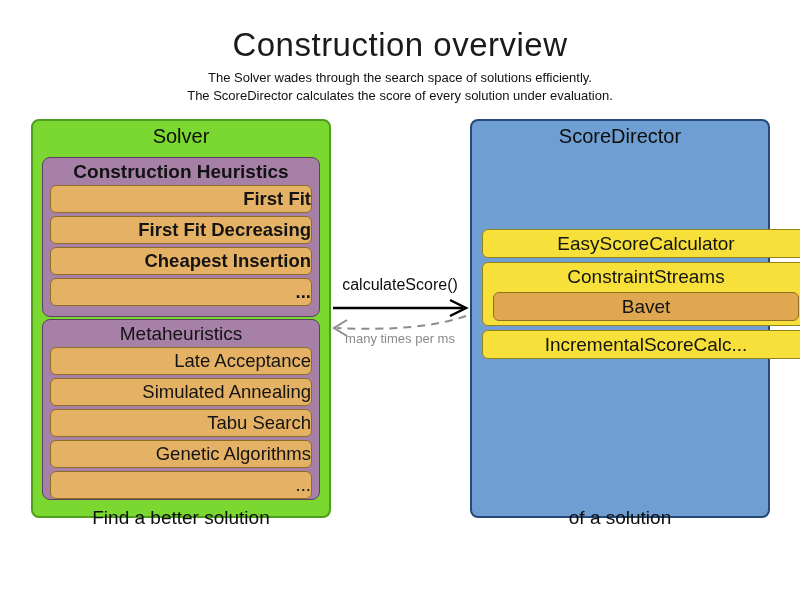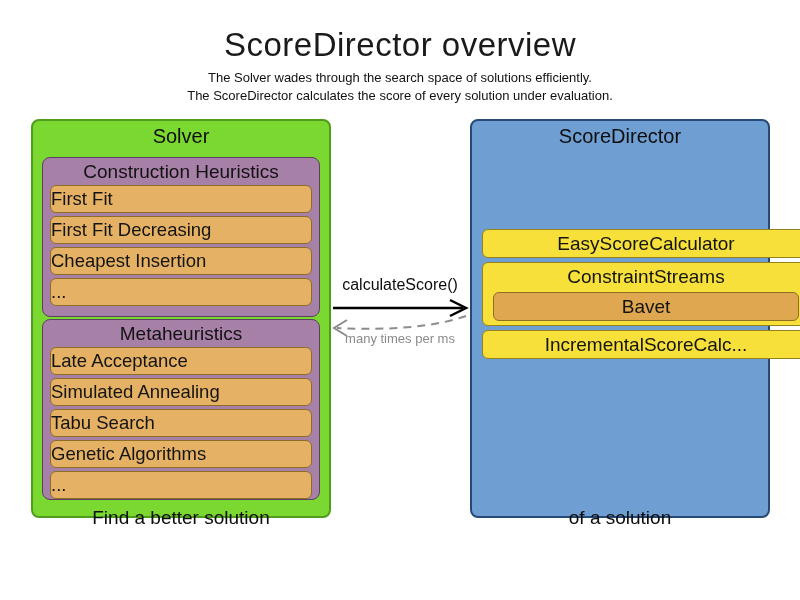--- a/index.html
+++ b/index.html
@@ -16,28 +16,28 @@
 
   .bigbox { position: absolute; top: 119px; width: 300px; height: 399px; box-sizing: border-box; border-radius: 8px; }
   .solver-box { left: 31px; background: #7bd831; border: 2px solid #4f9d1d; }
   .sd-box { left: 470px; background: #6f9fd2; border: 2px solid #264a78; }
   .box-header { text-align: center; font-size: 20px; padding-top: 4px; color: #0d0d0d; }
 
   .section {
     position: absolute; left: 9px; width: 278px; box-sizing: border-box;
     background: #a780a8; border: 1.5px solid #5c3f63; border-radius: 8px;
   }
-  .section.ch { top: 36px; height: 160px; }
+  .section.ch { top: 36px; height: 160px; font-weight: bold; }
   .section.meta { top: 198px; height: 181px; }
   .section-header { text-align: center; font-size: 19px; height: 27px; line-height: 27px; color: #121212; }
 
   .item {
     height: 26px; line-height: 26px; margin: 0 7px 3px 7px;
     background: #e5b164; border: 1.5px solid #8e6e25; border-radius: 6px;
-    text-align: left; font-size: 18.5px; box-sizing: content-box; color: #141414;
+    text-align: right; font-size: 18.5px; box-sizing: content-box; color: #141414;
   }
 
   .sd-stack { position: absolute; left: 10px; top: 108px; width: 328px; }
   .calc {
     background: #f6e039; border: 1.5px solid #94831c; border-radius: 6px;
     box-sizing: border-box; margin-bottom: 4px; text-align: center; color: #141414;
   }
   .calc.simple { height: 29px; line-height: 27px; font-size: 19px; }
   .calc.cs { padding-bottom: 4px; }
   .calc-header { font-size: 19px; height: 27px; line-height: 27px; text-align: center; }
@@ -59,21 +59,21 @@
 
   .caption { position: absolute; top: 504px; width: 300px; text-align: center; font-size: 19px; line-height: 27px; color: #0d0d0d; }
   .caption-left { left: 31px; }
   .caption-right { left: 470px; }
 </style>
 </head>
 <body>
 
 <div class="canvas">
 
-  <div class="title">ScoreDirector overview</div>
+  <div class="title">Construction overview</div>
   <div class="subtitle s1">The Solver wades through the search space of solutions efficiently.</div>
   <div class="subtitle s2">The ScoreDirector calculates the score of every solution under evaluation.</div>
 
   <div class="bigbox solver-box">
     <div class="box-header">Solver</div>
 
     <div class="section ch">
       <div class="section-header">Construction Heuristics</div>
       <div class="item">First Fit</div>
       <div class="item">First Fit Decreasing</div>

